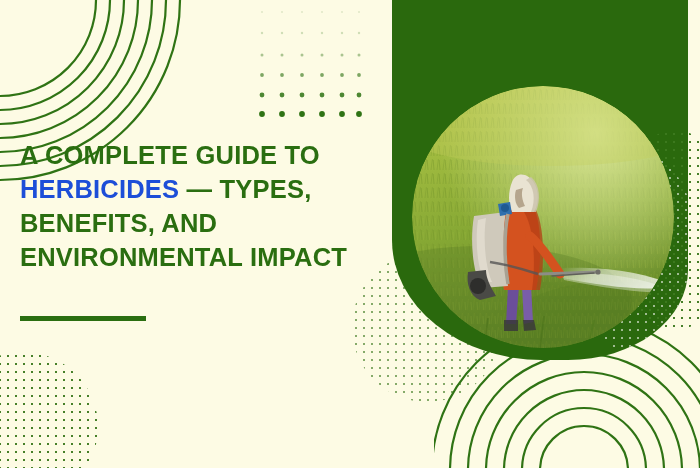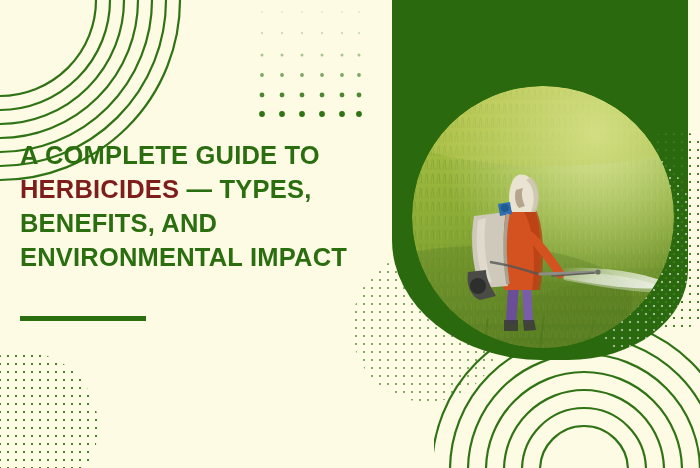--- a/index.html
+++ b/index.html
@@ -69,21 +69,21 @@
   .headline{
     position:absolute;left:20px;top:138px;width:368px;
     font-weight:bold;
     font-size:25.5px;
     line-height:34px;
     letter-spacing:.2px;
     color:#2a6e10;
     text-transform:uppercase;
     margin:0;
   }
-  .headline .hl-accent{color:#7f1d1d;}
+  .headline .hl-accent{color:#1d4ed8;}
   .title-rule{
     position:absolute;left:20px;top:316px;
     width:126px;height:5px;background:#2a6e10;
   }
 </style>
 </head>
 <body>
 
 <div id="banner">
 

